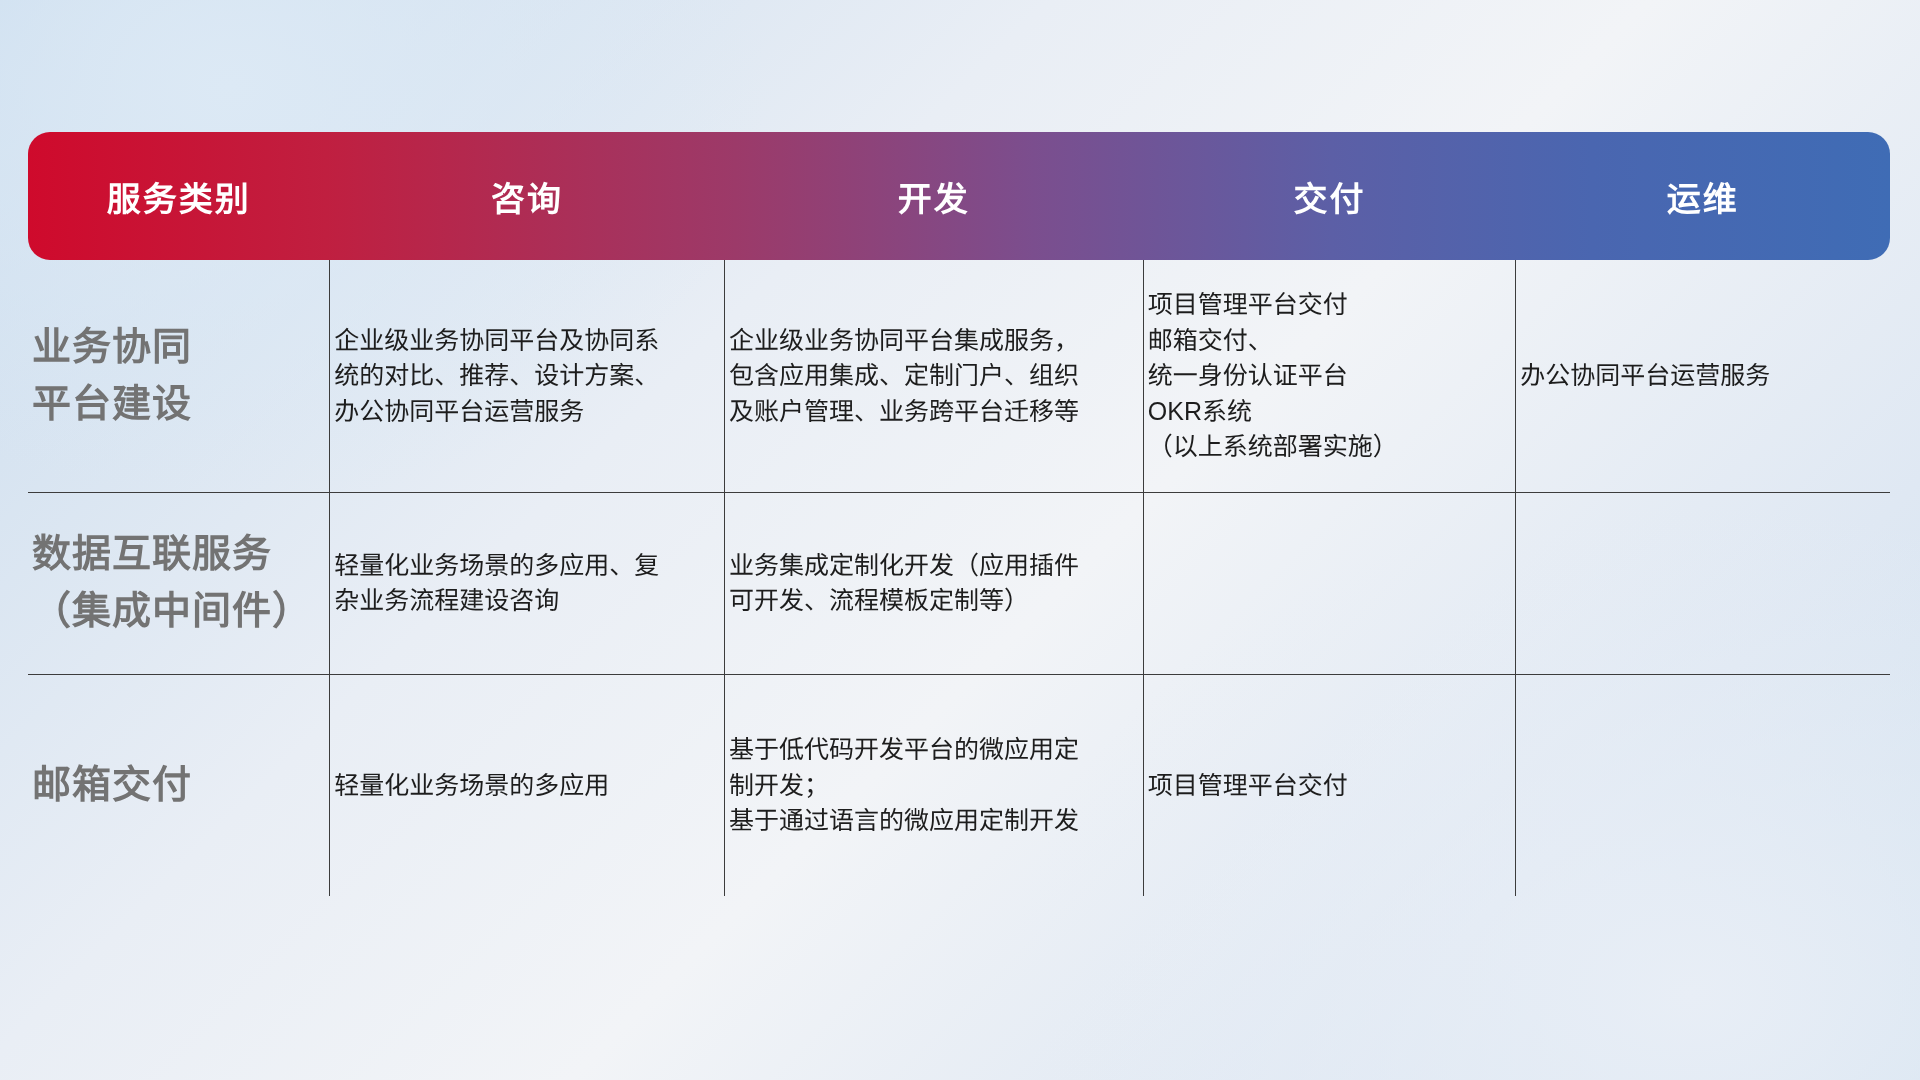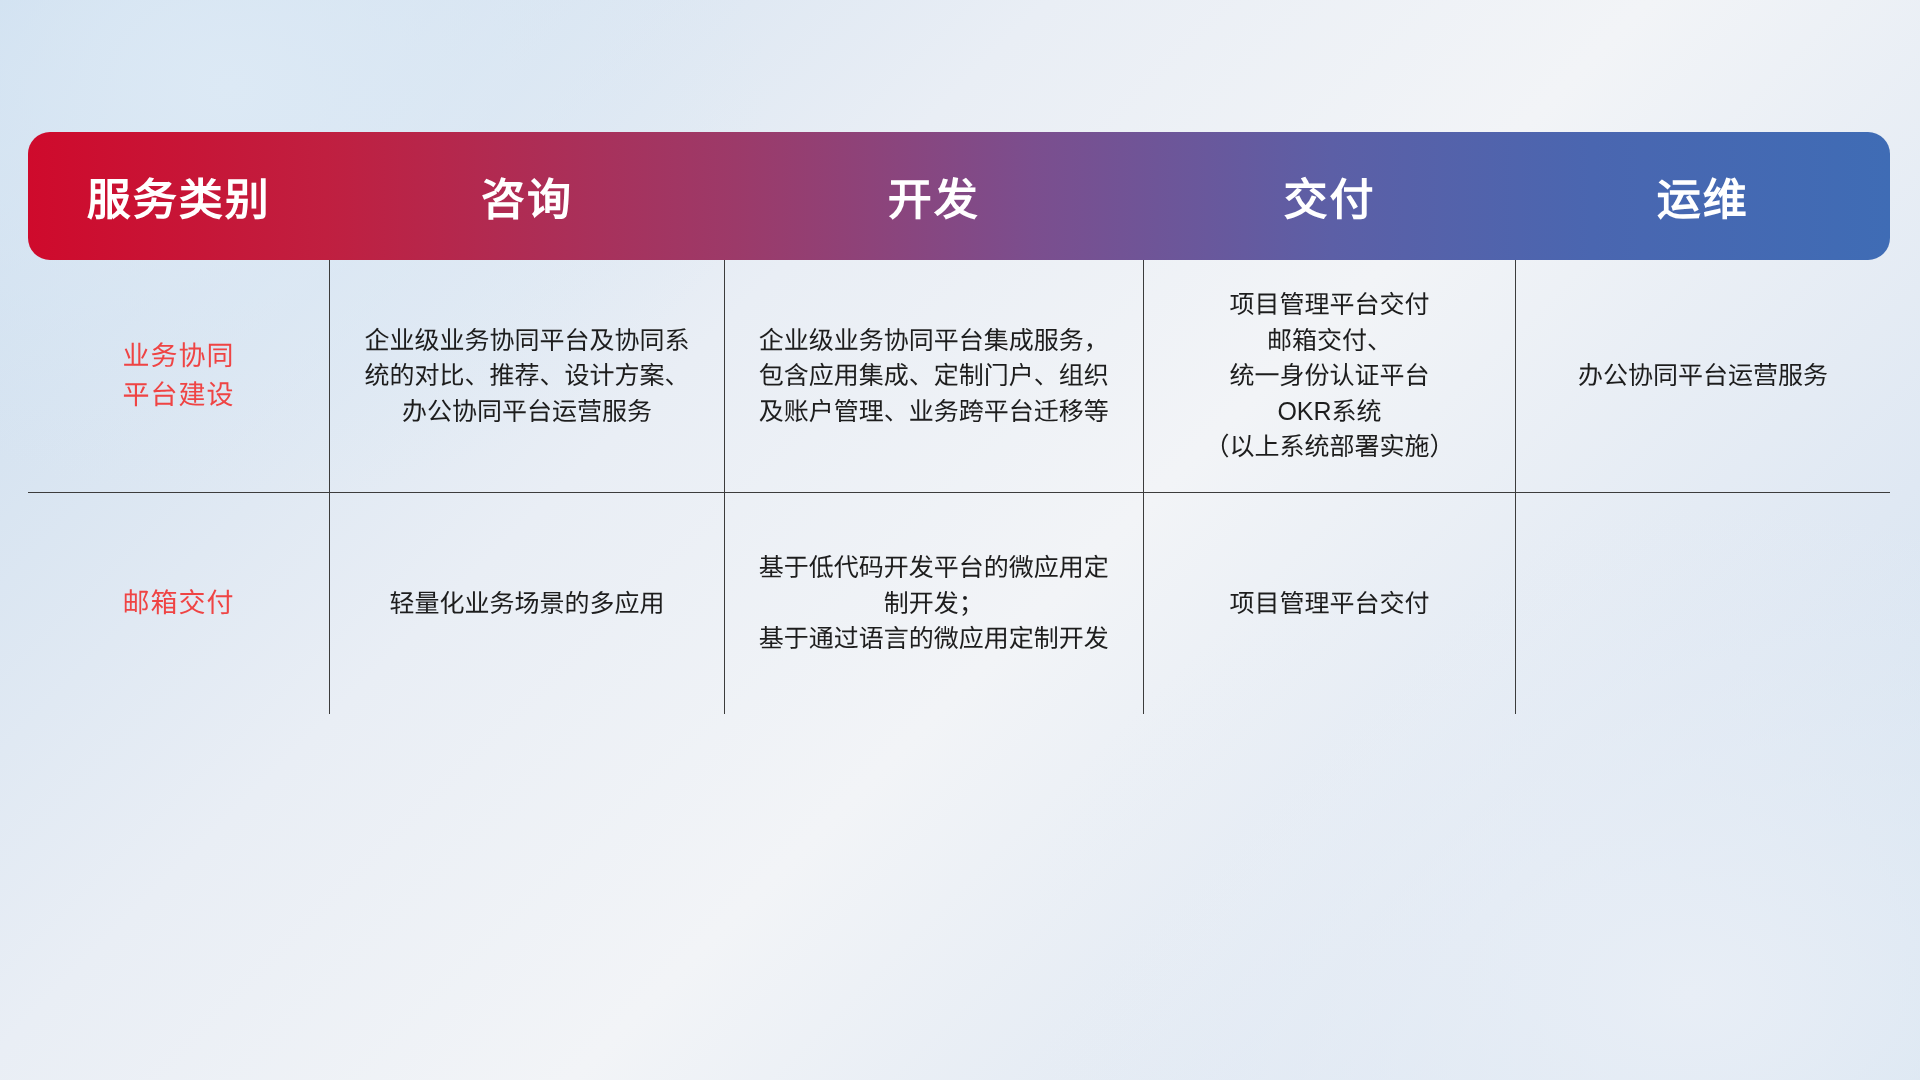--- a/index.html
+++ b/index.html
@@ -38,21 +38,21 @@
   }
 
   
   thead tr.head-row {
     height: 128px;
   }
   thead th {
     padding: 8px;
     border: none;
     color: #ffffff;
-    font-size: 44px;
+    font-size: 34px;
     font-weight: bold;
     text-align: center;
     vertical-align: middle;
     letter-spacing: 2px;
     position: relative;
     z-index: 2;
   }
   .header-bg {
     position: absolute;
     left: 28px;
@@ -67,32 +67,31 @@
   
   tbody tr {
     background: transparent;
   }
   tbody td {
     border: 1px solid #3c3c3c;
     border-left: none;
     border-right: none;
     padding: 18px 4px;
     vertical-align: middle;
-    text-align: center;
     font-size: 25px;
     line-height: 1.42;
     color: #1d1d1d;
   }
   tbody td.vline {
     border-left: 1px solid #3c3c3c;
   }
   tbody td.cat {
-    color: #ef4444;
-    font-weight: normal;
-    font-size: 27px;
+    color: #737373;
+    font-weight: bold;
+    font-size: 39px;
     line-height: 1.45;
     letter-spacing: 1px;
   }
   tbody tr:first-child td {
     border-top: none;
   }
   tbody tr:last-child td {
     border-bottom: none;
   }
 
@@ -139,20 +138,30 @@
           <td class="cell-text vline">企业级业务协同平台集成服务，
 包含应用集成、定制门户、组织
 及账户管理、业务跨平台迁移等</td>
           <td class="cell-text vline">项目管理平台交付
 邮箱交付、
 统一身份认证平台
 OKR系统
 （以上系统部署实施）</td>
           <td class="cell-text vline">办公协同平台运营服务</td>
         </tr>
+        <tr class="r2">
+          <td class="cat cell-text">数据互联服务
+（集成中间件）</td>
+          <td class="cell-text vline">轻量化业务场景的多应用、复
+杂业务流程建设咨询</td>
+          <td class="cell-text vline">业务集成定制化开发（应用插件
+可开发、流程模板定制等）</td>
+          <td class="cell-text vline"></td>
+          <td class="cell-text vline"></td>
+        </tr>
         <tr class="r3">
           <td class="cat cell-text">邮箱交付</td>
           <td class="cell-text vline">轻量化业务场景的多应用</td>
           <td class="cell-text vline">基于低代码开发平台的微应用定
 制开发；
 基于通过语言的微应用定制开发</td>
           <td class="cell-text vline">项目管理平台交付</td>
           <td class="cell-text vline"></td>
         </tr>
       </tbody>

